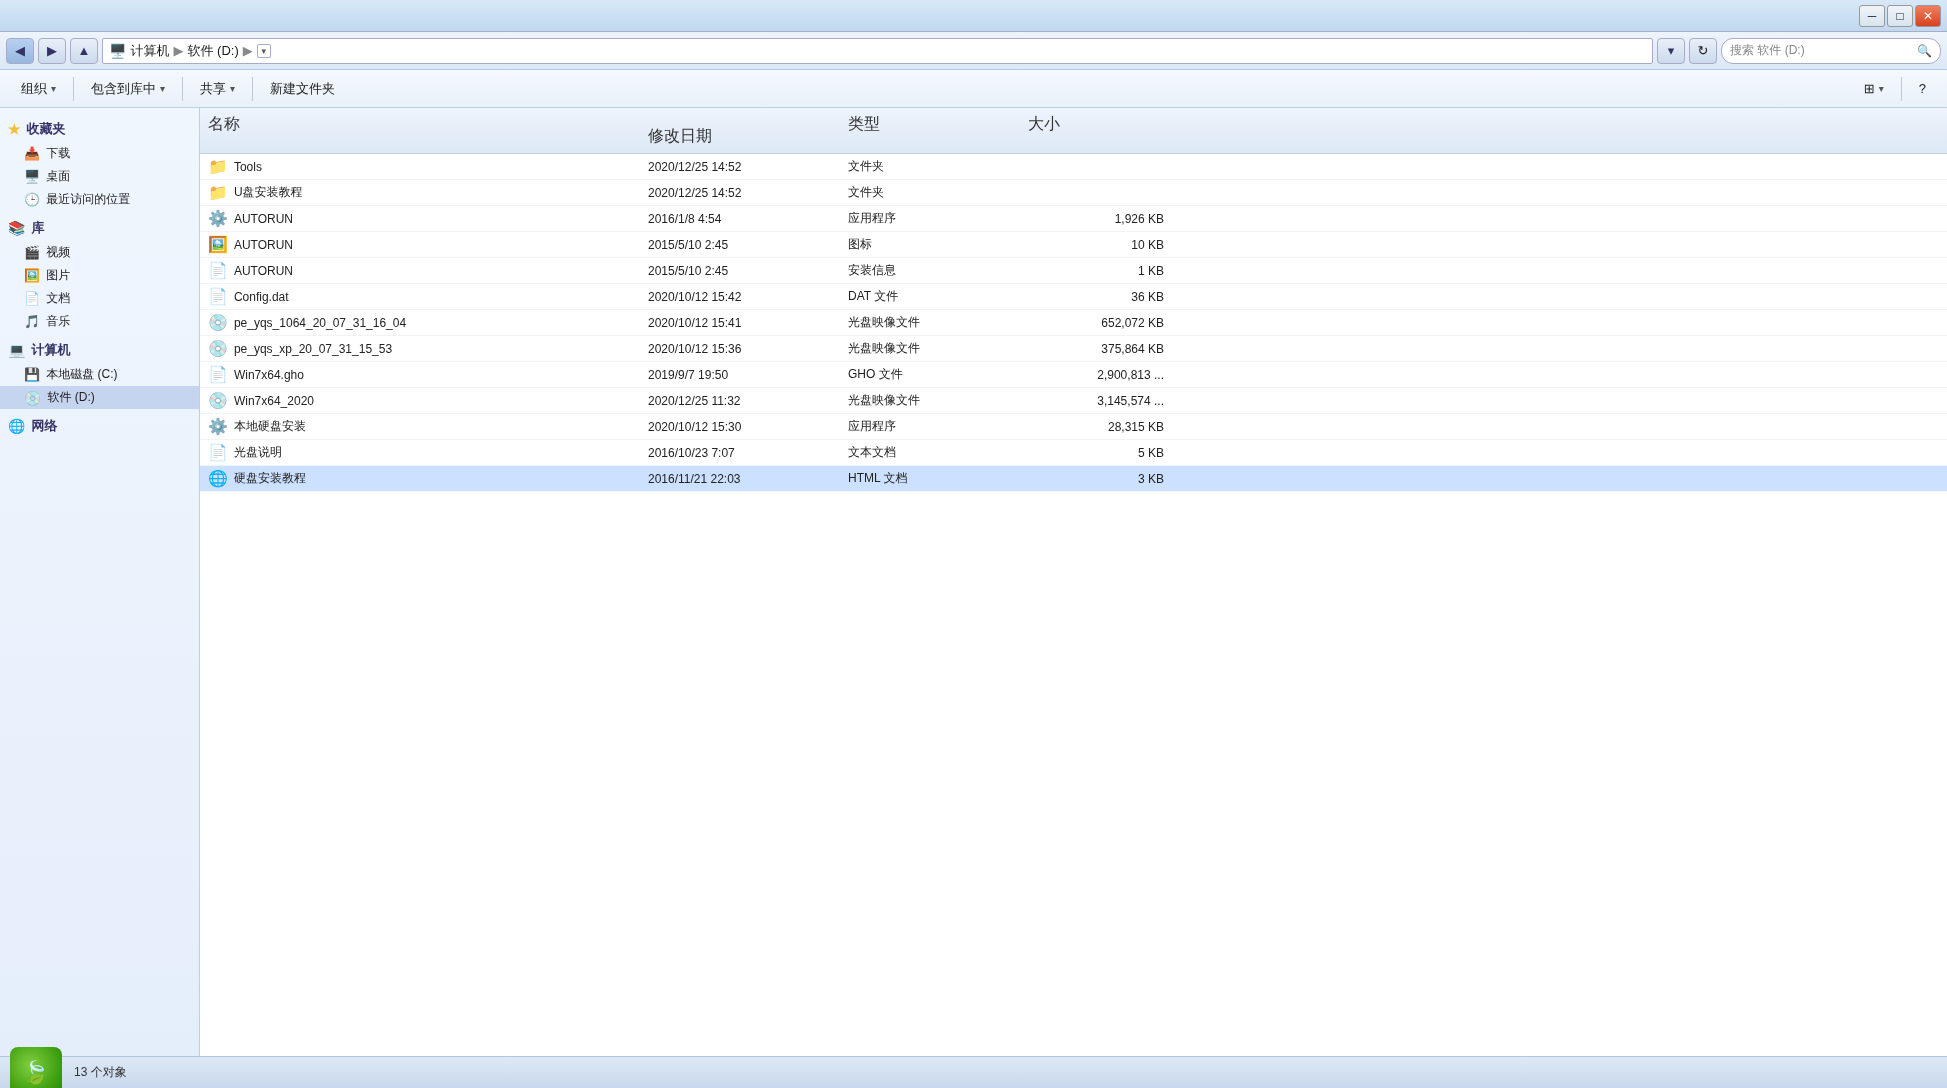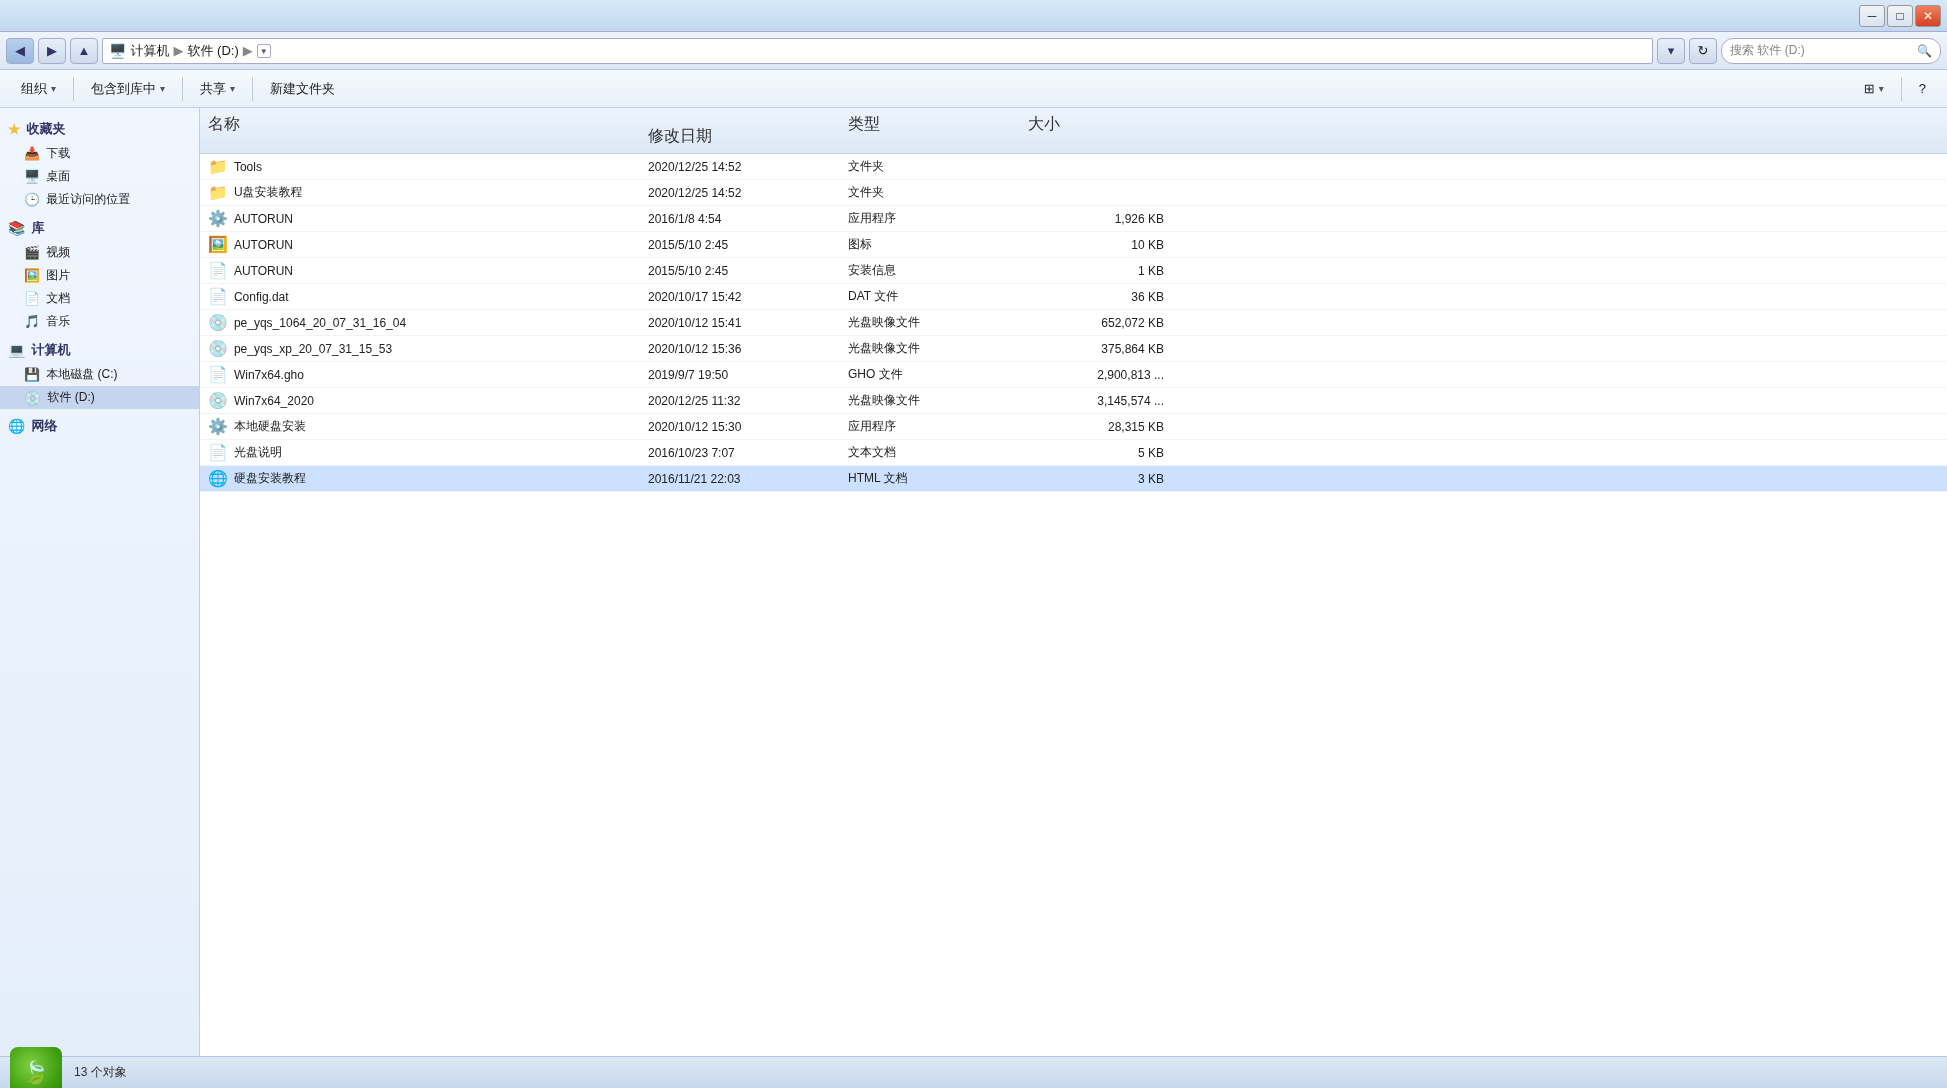--- a/index.html
+++ b/index.html
@@ -405,21 +405,21 @@
     </div>
     <div class="file-cell date">2015/5/10 2:45</div>
     <div class="file-cell type">安装信息</div>
     <div class="file-cell size">1 KB</div>
   </div>
         <div class="file-row">
     <div class="file-cell name">
       <span class="file-icon">📄</span>
       <span>Config.dat</span>
     </div>
-    <div class="file-cell date">2020/10/17 15:42</div>
+    <div class="file-cell date">2020/10/12 15:42</div>
     <div class="file-cell type">DAT 文件</div>
     <div class="file-cell size">36 KB</div>
   </div>
         <div class="file-row">
     <div class="file-cell name">
       <span class="file-icon">💿</span>
       <span>pe_yqs_1064_20_07_31_16_04</span>
     </div>
     <div class="file-cell date">2020/10/12 15:41</div>
     <div class="file-cell type">光盘映像文件</div>

